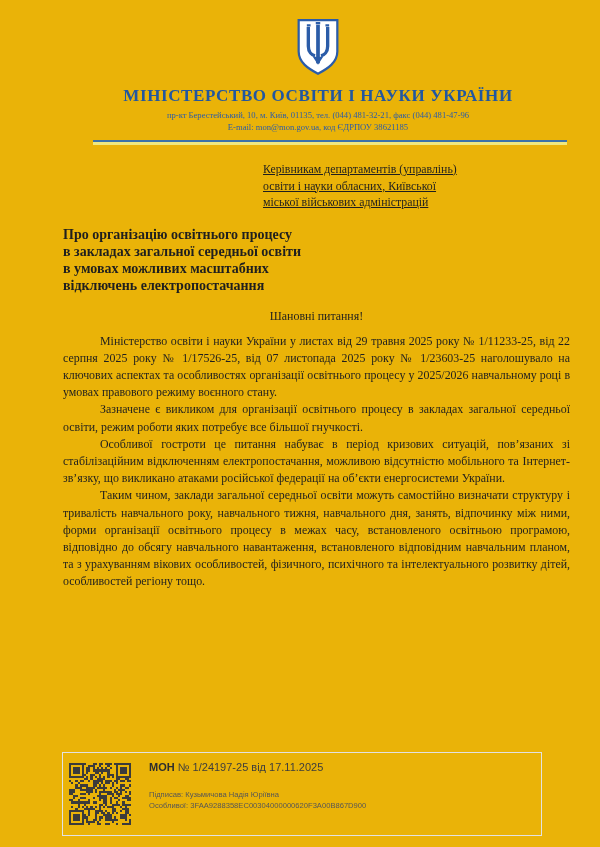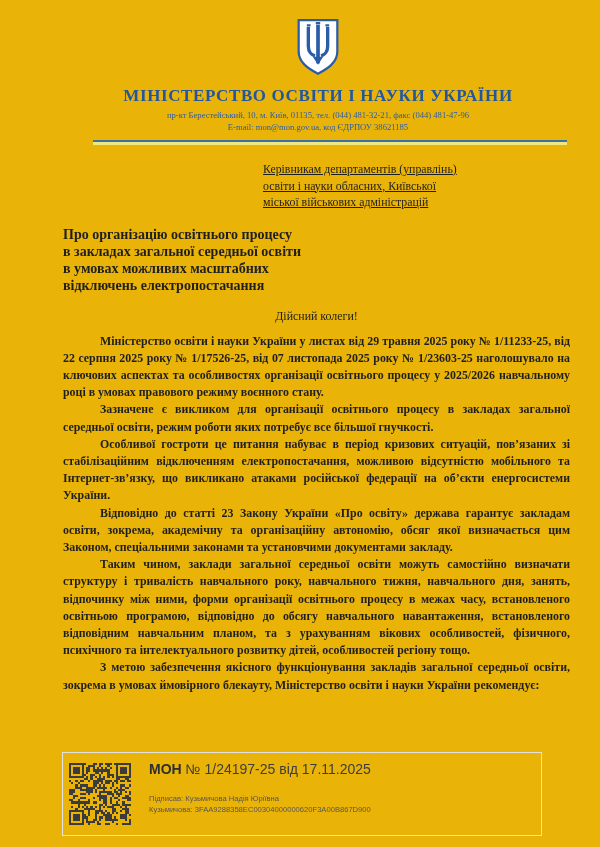--- a/index.html
+++ b/index.html
@@ -48,32 +48,32 @@
     margin-top:15px;
     width:507px;margin-left:63px;
     text-align:center;
     font-size:11.9px;
   }
   .content{
     margin:9px 30px 0 63px;
     text-align:justify;
     font-size:11.9px;line-height:17.2px;
   }
-  .content p{margin:0;text-indent:37px;font-weight:bold;}
+  .content p{margin:0;text-indent:37px;}
   
   .stamp{
     position:absolute;left:62px;top:752px;
     width:478px;height:82px;
     border:1px solid #e2e2e2;
     font-family:"Liberation Sans","DejaVu Sans",sans-serif;
     color:#4a4a4a;
   }
   .qr{position:absolute;left:6px;top:10px;width:62px;height:62px;}
   .stamp-text{position:absolute;left:86px;top:8px;}
-  .stamp-docline{font-size:14px;color:#3d3d3d;}
+  .stamp-docline{font-size:11px;color:#3d3d3d;}
   .stamp-docline b{font-weight:bold;color:#2e2e2e;}
   .stamp-details{margin-top:17px;font-size:7.6px;line-height:10.6px;color:#565656;}
 </style>
 </head>
 <body>
 
 <div class="page">
 
   <div class="header">
     <svg class="emblem" viewBox="0 0 60 78" fill="none" xmlns="http://www.w3.org/2000/svg">
@@ -93,29 +93,27 @@
 
   <div class="divider">
     <div class="blue" style="background:#3c72a8;"></div>
     <div class="yellow" style="background:#efe87f;"></div>
   </div>
 
   <div class="recipient">Керівникам департаментів (управлінь)<br>освіти і науки обласних, Київської<br>міської військових адміністрацій</div>
 
   <div class="subject">Про організацію освітнього процесу<br>в закладах загальної середньої освіти<br>в умовах можливих масштабних<br>відключень електропостачання</div>
 
-  <div class="salutation">Дійсний колеги!</div>
+  <div class="salutation">Шановні питання!</div>
 
   <div class="content">
       <p>Міністерство освіти і науки України у листах від 29 травня 2025 року № 1/11233-25, від 22 серпня 2025 року № 1/17526-25, від 07 листопада 2025 року № 1/23603-25 наголошувало на ключових аспектах та особливостях організації освітнього процесу у 2025/2026 навчальному році в умовах правового режиму воєнного стану.</p>
       <p>Зазначене є викликом для організації освітнього процесу в закладах загальної середньої освіти, режим роботи яких потребує все більшої гнучкості.</p>
       <p>Особливої гостроти це питання набуває в період кризових ситуацій, пов’язаних зі стабілізаційним відключенням електропостачання, можливою відсутністю мобільного та Інтернет-зв’язку, що викликано атаками російської федерації на об’єкти енергосистеми України.</p>
-      <p>Відповідно до статті 23 Закону України «Про освіту» держава гарантує закладам освіти, зокрема, академічну та організаційну автономію, обсяг якої визначається цим Законом, спеціальними законами та установчими документами закладу.</p>
       <p>Таким чином, заклади загальної середньої освіти можуть самостійно визначати структуру і тривалість навчального року, навчального тижня, навчального дня, занять, відпочинку між ними, форми організації освітнього процесу в межах часу, встановленого освітньою програмою, відповідно до обсягу навчального навантаження, встановленого відповідним навчальним планом, та з урахуванням вікових особливостей, фізичного, психічного та інтелектуального розвитку дітей, особливостей регіону тощо.</p>
-      <p>З метою забезпечення якісного функціонування закладів загальної середньої освіти, зокрема в умовах ймовірного блекауту, Міністерство освіти і науки України рекомендує:</p>
     </div>
 
   <div class="stamp">
     <svg class="qr" id="qr-svg" viewBox="0 0 29 29" shape-rendering="crispEdges">
         <rect x="0" y="0" width="1" height="1" fill="#3b3b3b"></rect>
         <rect x="1" y="0" width="1" height="1" fill="#3b3b3b"></rect>
         <rect x="2" y="0" width="1" height="1" fill="#3b3b3b"></rect>
         <rect x="3" y="0" width="1" height="1" fill="#3b3b3b"></rect>
         <rect x="4" y="0" width="1" height="1" fill="#3b3b3b"></rect>
         <rect x="5" y="0" width="1" height="1" fill="#3b3b3b"></rect>
@@ -545,18 +543,18 @@
         <rect x="27" y="28" width="1" height="1" fill="#3b3b3b"></rect>
         <rect x="28" y="28" width="1" height="1" fill="#3b3b3b"></rect>
       </svg>
     <div class="stamp-text">
       <div class="stamp-docline">
         <b>МОН</b>
         <span>№ 1/24197-25 від 17.11.2025</span>
       </div>
       <div class="stamp-details">
         <div>Підписав: Кузьмичова Надія Юріївна</div>
-        <div>Кузьмичова: 3FAA9288358EC00304000000620F3A00B867D900</div>
+        <div>Особливої: 3FAA9288358EC00304000000620F3A00B867D900</div>
       </div>
     </div>
   </div>
 
 </div>
 
 </body></html>

